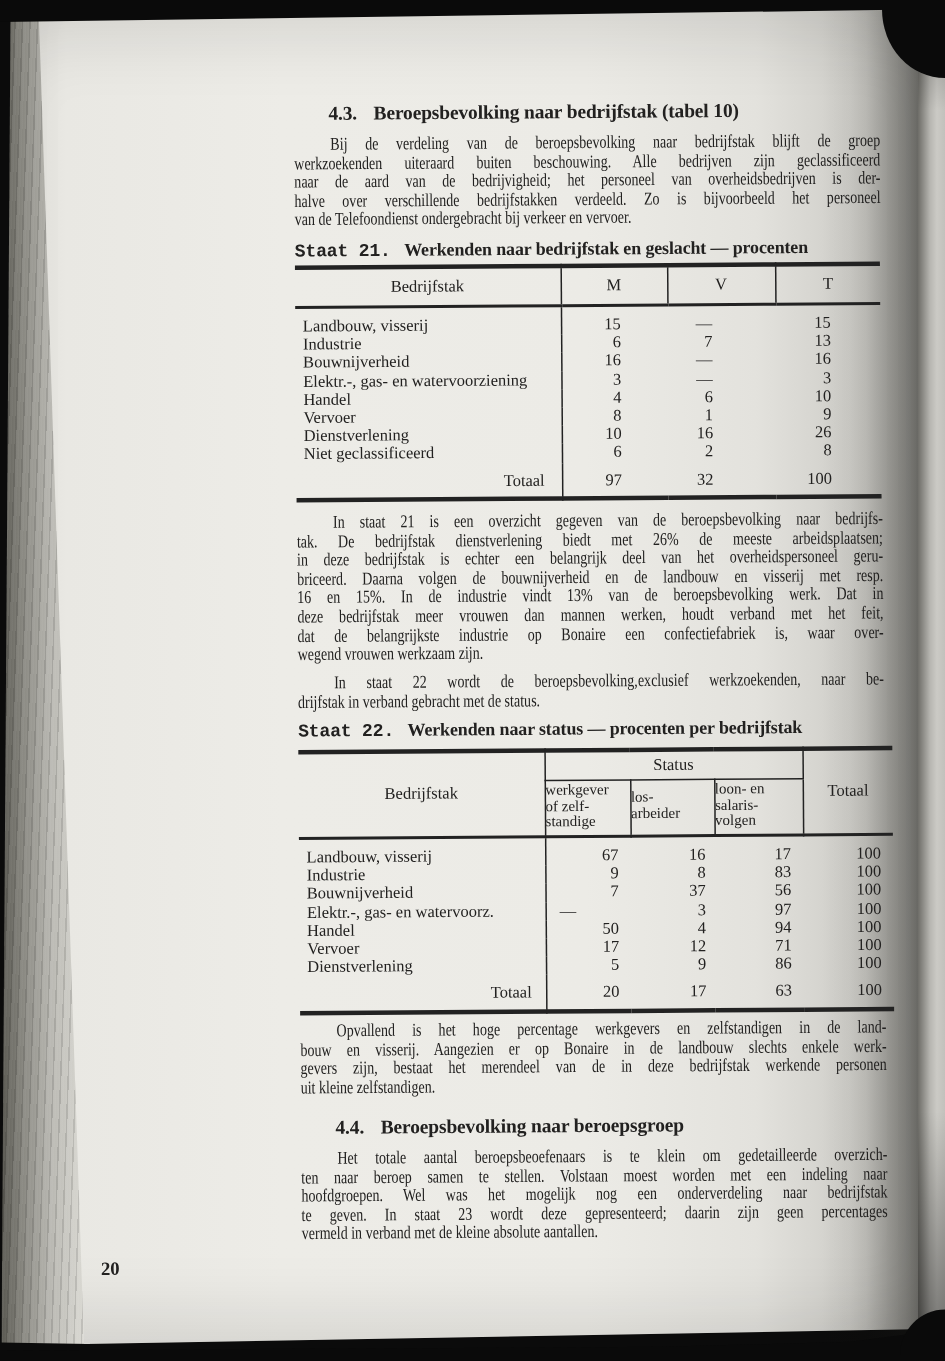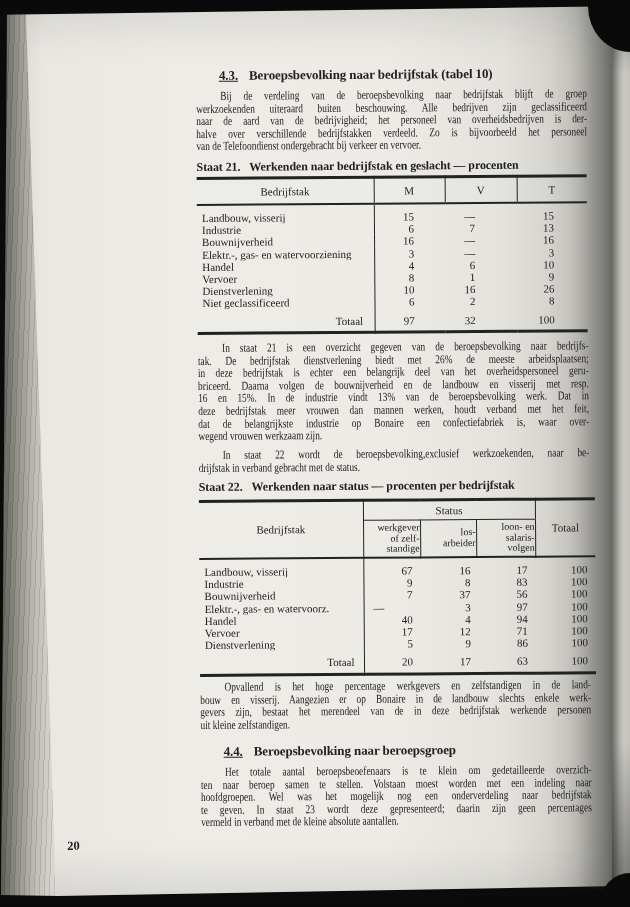--- a/index.html
+++ b/index.html
@@ -68,24 +68,24 @@
   }
 
   
   .content{
     position:absolute;inset:0;color:#222120;
     transform:rotate(-0.4deg);transform-origin:196px 90px;
   }
   .abs{position:absolute;}
 
   .sec-head{font-weight:bold;font-size:13px;letter-spacing:-.1px;white-space:nowrap;}
-  .sec-head .num{margin-right:11px;text-decoration:underline;}
+  .sec-head .num{margin-right:11px;}
 
   .caption{font-weight:bold;font-size:12px;letter-spacing:-.1px;white-space:nowrap;}
-  .caption .num{margin-right:9px;}
+  .caption .num{margin-right:9px;font-family:Liberation Mono, monospace;}
 
   .para{
     width:501px;transform:scaleX(0.78);transform-origin:0 0;
     font-size:12px;line-height:12.6px;letter-spacing:0;
   }
   .para .ln{text-align:justify;text-align-last:justify;white-space:normal;}
   .para .ln.first{text-indent:31px;}
   .para .ln.last{text-align-last:left;}
 
   table.stat{
@@ -107,21 +107,21 @@
   .t21 td.v{padding-right:42px;}
   .t21 td.t{padding-right:33px;}
   .t21 tr.total td{padding-top:6px;padding-bottom:4px;}
   .t21 tr.total td:first-child{text-align:right;padding-right:11px;}
 
   
   .t22{width:396px;}
   .t22 th.c1{border-right:1px solid #222;text-align:center;vertical-align:middle;}
   .t22 th.grp{height:18px;text-align:center;vertical-align:middle;border-bottom:1px solid #222;}
   .t22 th.totcol{border-left:1px solid #222;text-align:center;vertical-align:middle;}
-  .t22 tr.subrow th{height:36px;text-align:right;vertical-align:middle;font-size:10px;line-height:10.6px;white-space:pre-line;}
+  .t22 tr.subrow th{height:36px;text-align:left;vertical-align:middle;font-size:10px;line-height:10.6px;white-space:pre-line;}
   .t22 tr.subrow th + th{border-left:1px solid #222;}
   .t22 thead{border-bottom:2px solid #222;}
   .t22 tbody td:first-child{border-right:1px solid #222;padding-left:5px;}
   .t22 tbody tr.first td{padding-top:6px;}
   .t22 td.n{text-align:right;}
   .t22 td.s1{padding-right:8px;}
   .t22 td.s2{padding-right:6px;}
   .t22 td.s3{padding-right:8px;}
   .t22 td.s4{padding-right:8px;}
   .t22 td.dashleft{text-align:left;padding-left:9px;}
@@ -303,21 +303,21 @@
         </tr>
         <tr>
           <td>Elektr.-, gas- en watervoorz.</td>
           <td class="dashleft">—</td>
           <td class="n s2">3</td>
           <td class="n s3">97</td>
           <td class="n s4">100</td>
         </tr>
         <tr>
           <td>Handel</td>
-          <td class="n s1">40</td>
+          <td class="n s1">50</td>
           <td class="n s2">4</td>
           <td class="n s3">94</td>
           <td class="n s4">100</td>
         </tr>
         <tr>
           <td>Vervoer</td>
           <td class="n s1">17</td>
           <td class="n s2">12</td>
           <td class="n s3">71</td>
           <td class="n s4">100</td>

